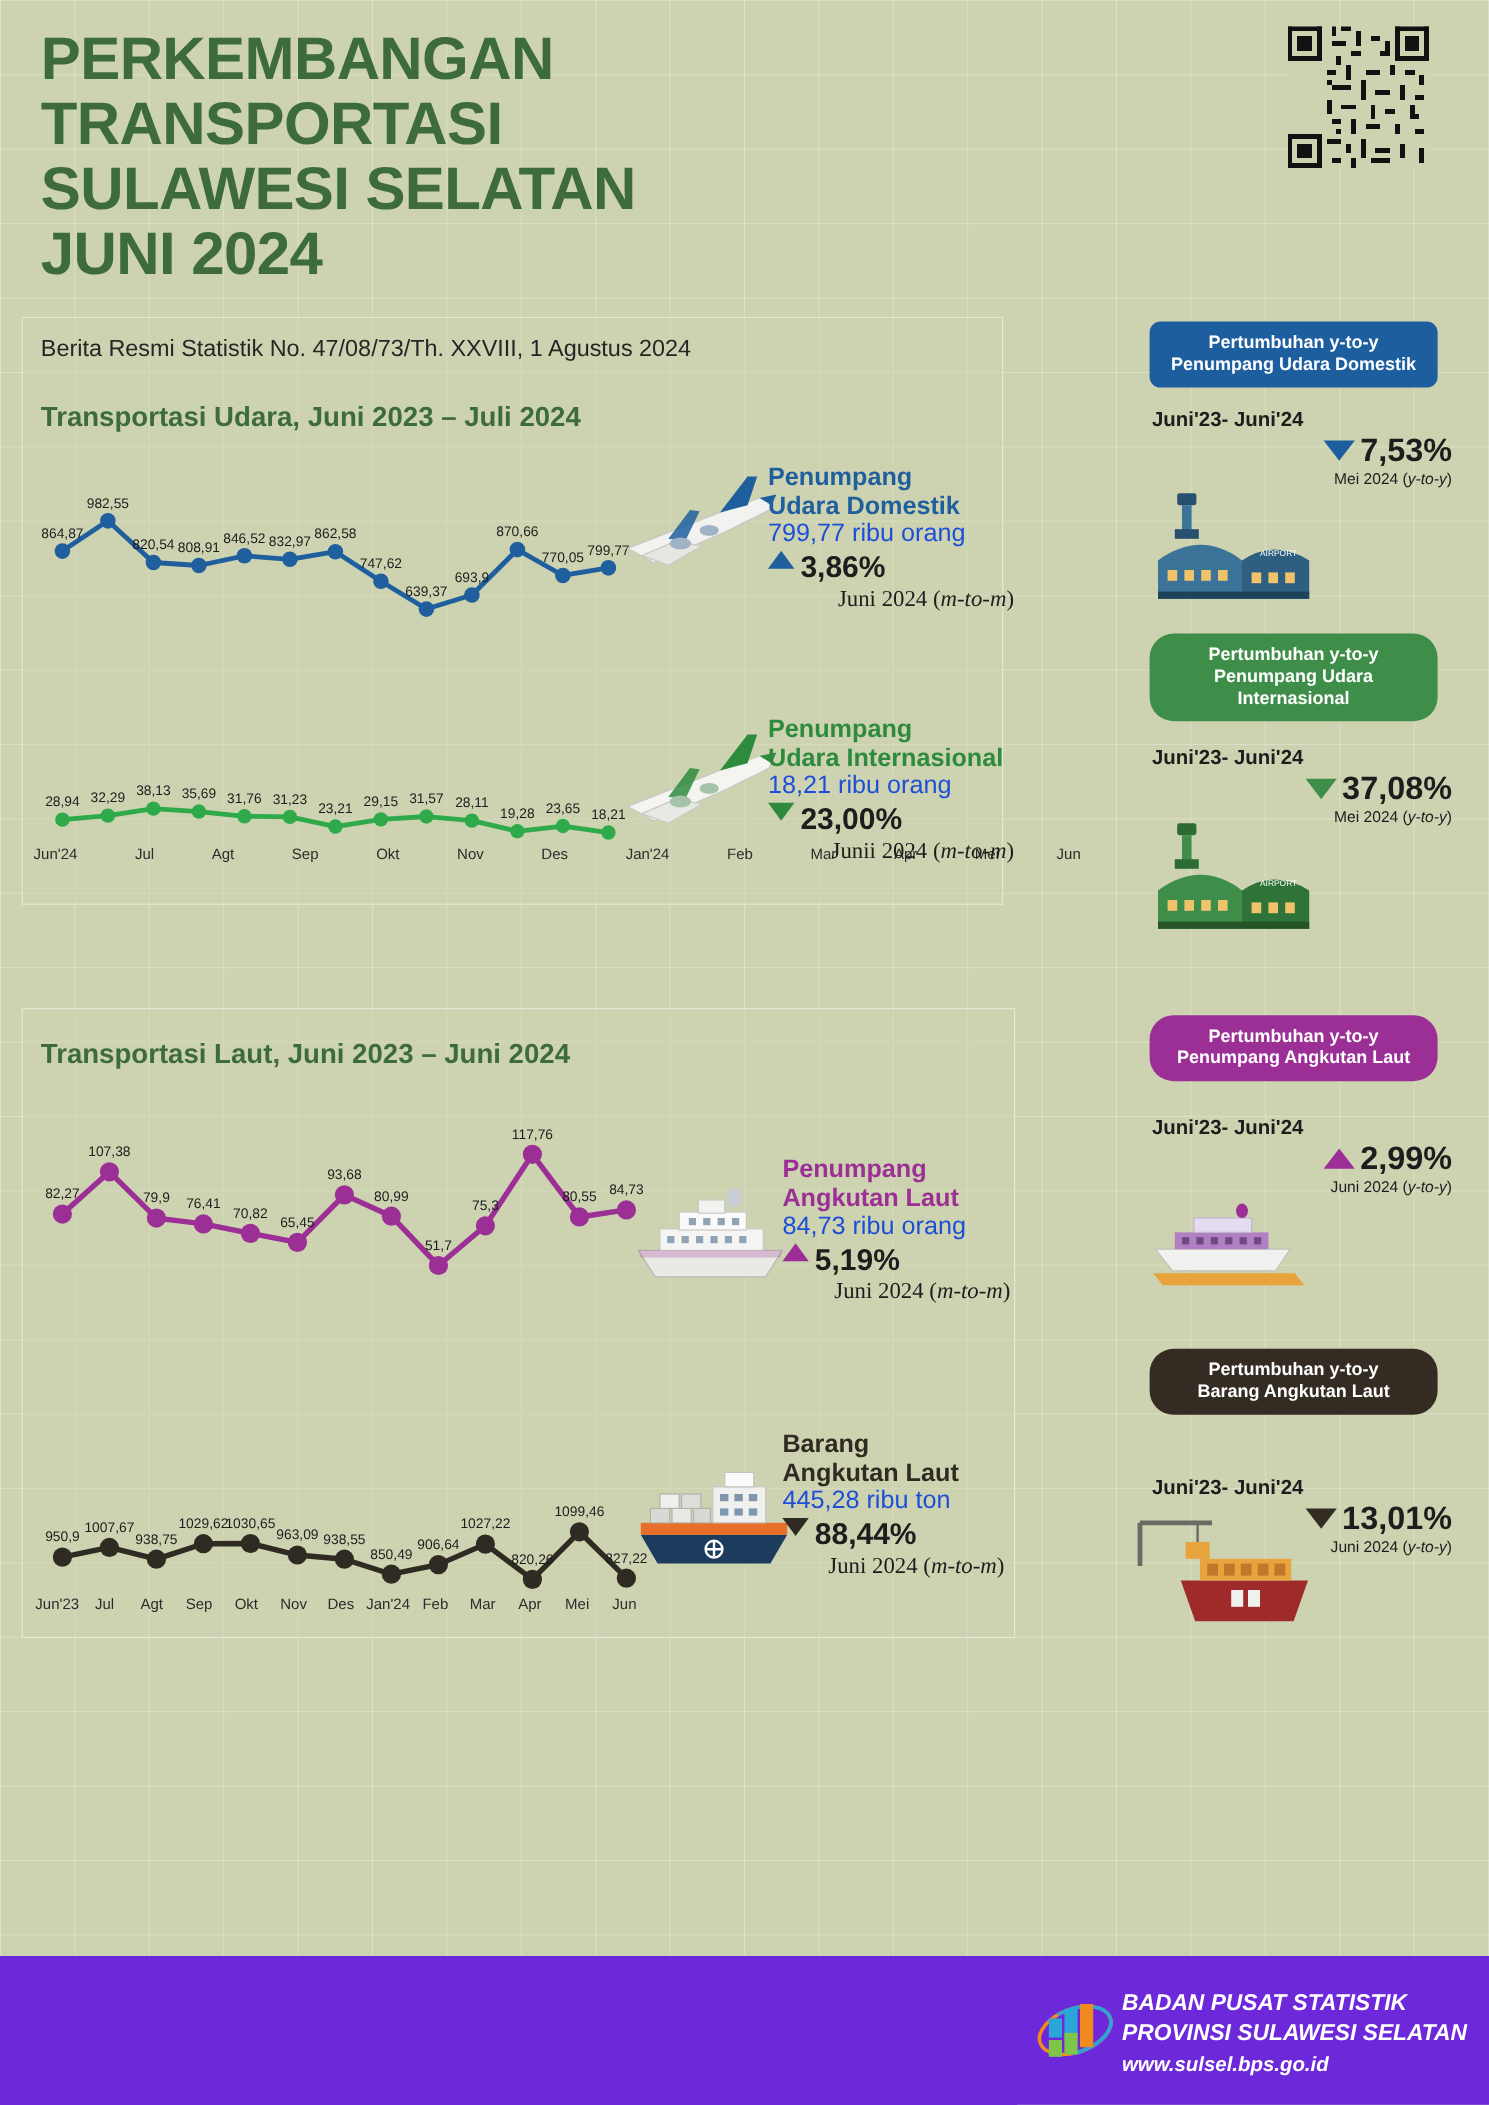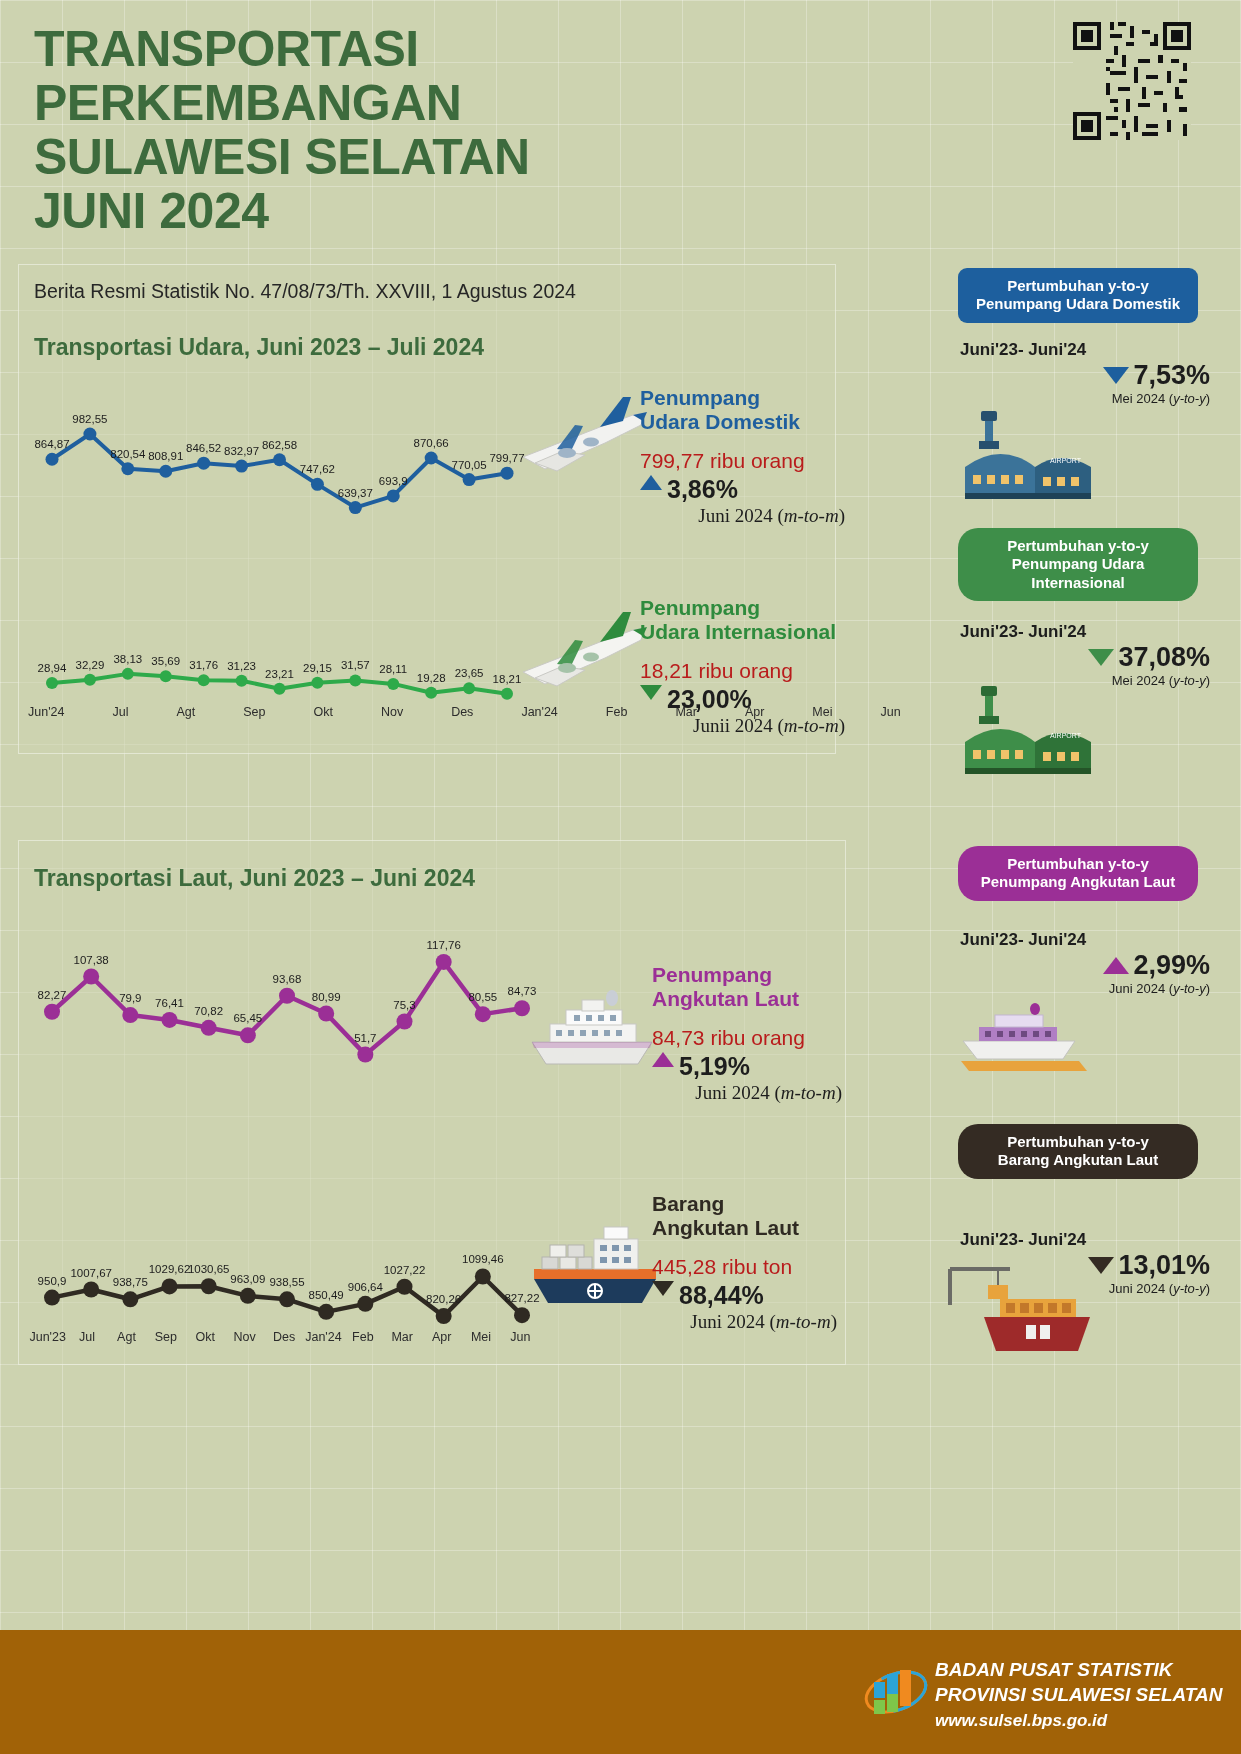--- a/index.html
+++ b/index.html
@@ -53,21 +53,21 @@
   .dlabel { font-size: 11.5px; fill: #1d1d1d; font-family: "Liberation Sans", sans-serif; }
 
   .axis { position: absolute; display: flex; font-size: 12.5px; color: #2c2c2c; }
   #axis-air { left: 28px; top: 705px; width: 500px; gap: 48px; }
   #axis-sea { left: 28px; top: 1330px; width: 512px; }
   .axis span { flex: 1; text-align: center; }
 
   
   .callout { position: absolute; }
   .callout .ttl { font-weight: bold; font-size: 21px; line-height: 1.12; }
-  .callout .val { font-size: 21px; color: #b91c1c; margin-top: 16px; }
+  .callout .val { font-size: 21px; color: #1d4ed8; margin-top: 0; }
   .callout .pct { font-weight: bold; font-size: 25px; color: #1d1d1d; display: flex; gap: 5px; margin-top: 2px;}
   .callout .sub { font-size: 19px; color: #1d1d1d; text-align: right; margin-top: 1px; font-family: Liberation Serif, serif;}
   #co-dom { left: 640px; top: 386px; width: 205px; }
   #co-int { left: 640px; top: 596px; width: 205px; }
   #co-pen { left: 652px; top: 963px; width: 190px; }
   #co-bar { left: 652px; top: 1192px; width: 185px; }
   #co-dom .ttl { color: #1f5f9e; }
   #co-int .ttl { color: #2e8b3d; }
   #co-pen .ttl { color: #9b2f96; }
   #co-bar .ttl { color: #2f2a22; }
@@ -90,35 +90,35 @@
   .yoy .range { font-size: 17px; font-weight: bold; color: #1d1d1d; }
   .yoy .big { font-weight: bold; font-size: 27px; color: #1d1d1d; display: flex; align-items: center; justify-content: flex-end; gap: 4px; }
   .yoy .note { font-size: 13px; color: #1d1d1d; text-align: right; }
   #yoy-dom { left: 960px; top: 340px; }
   #yoy-int { left: 960px; top: 622px; }
   #yoy-pen { left: 960px; top: 930px; }
   #yoy-bar { left: 960px; top: 1230px; }
 
   .footer {
     position: absolute; left: 0; bottom: 0; width: 1241px; height: 124px;
-    background: #a16207;
+    background: #6d28d9;
   }
   .footer .txt { position: absolute; left: 935px; top: 28px; color: #fff; font-style: italic; font-weight: bold; font-size: 19px; line-height: 1.3; }
   .footer .url { font-size: 17px; margin-top: 3px; }
   .bps-logo { position: absolute; left: 862px; top: 30px; width: 68px; height: 62px; }
   .illus { position: absolute; }
 </style>
 </head>
 <body>
 
 <div class="grid-bg"></div>
 
 <div class="hdr">
+  <div>PERKEMBANGAN</div>
   <div>TRANSPORTASI</div>
-  <div>PERKEMBANGAN</div>
   <div>SULAWESI SELATAN</div>
   <div>JUNI 2024</div>
 </div>
 
 <svg class="qr" viewBox="0 0 29 29" shape-rendering="crispEdges">
   <rect width="29" height="29" fill="#cdd3b0"></rect>
   <g fill="#111">
     <rect x="0" y="0" width="7" height="1"></rect>
       <rect x="0" y="6" width="7" height="1"></rect>
     <rect x="0" y="0" width="1" height="7"></rect>

